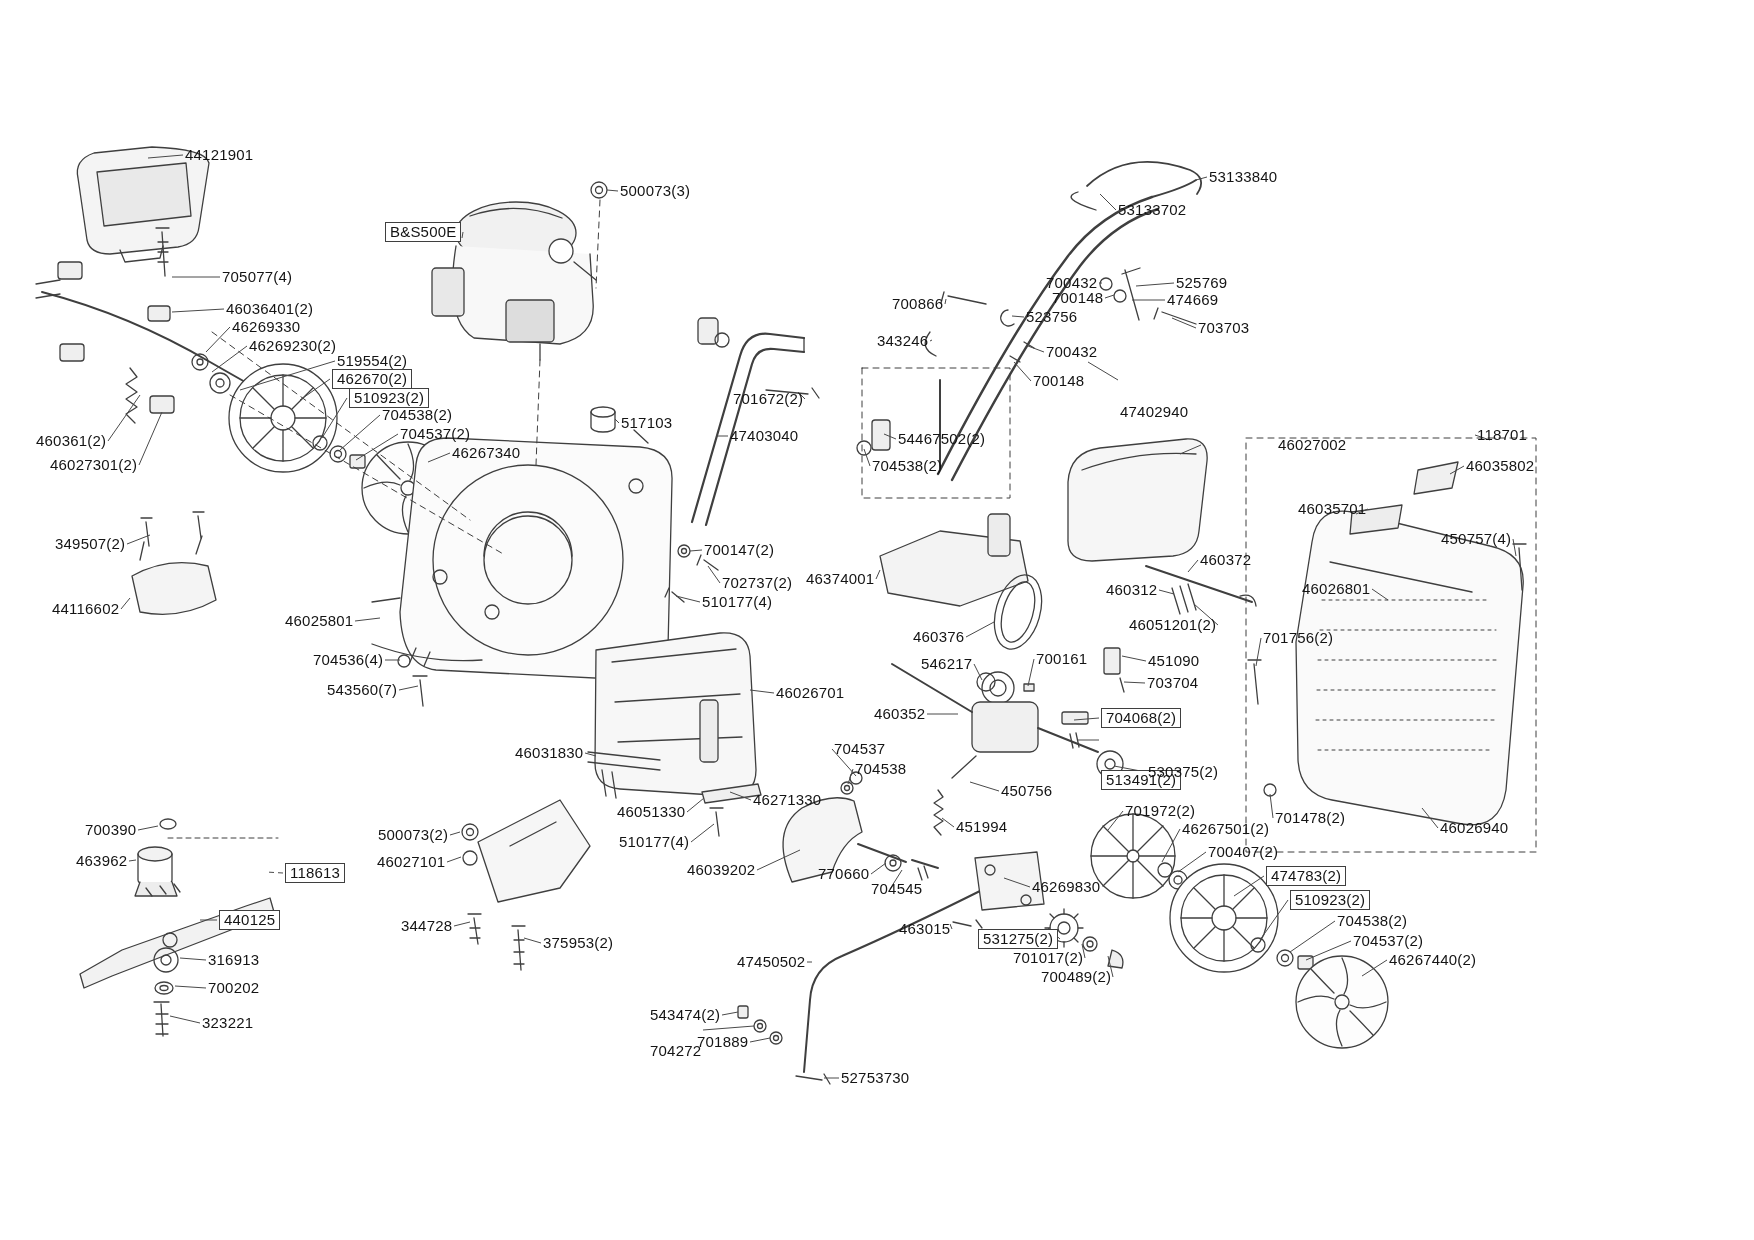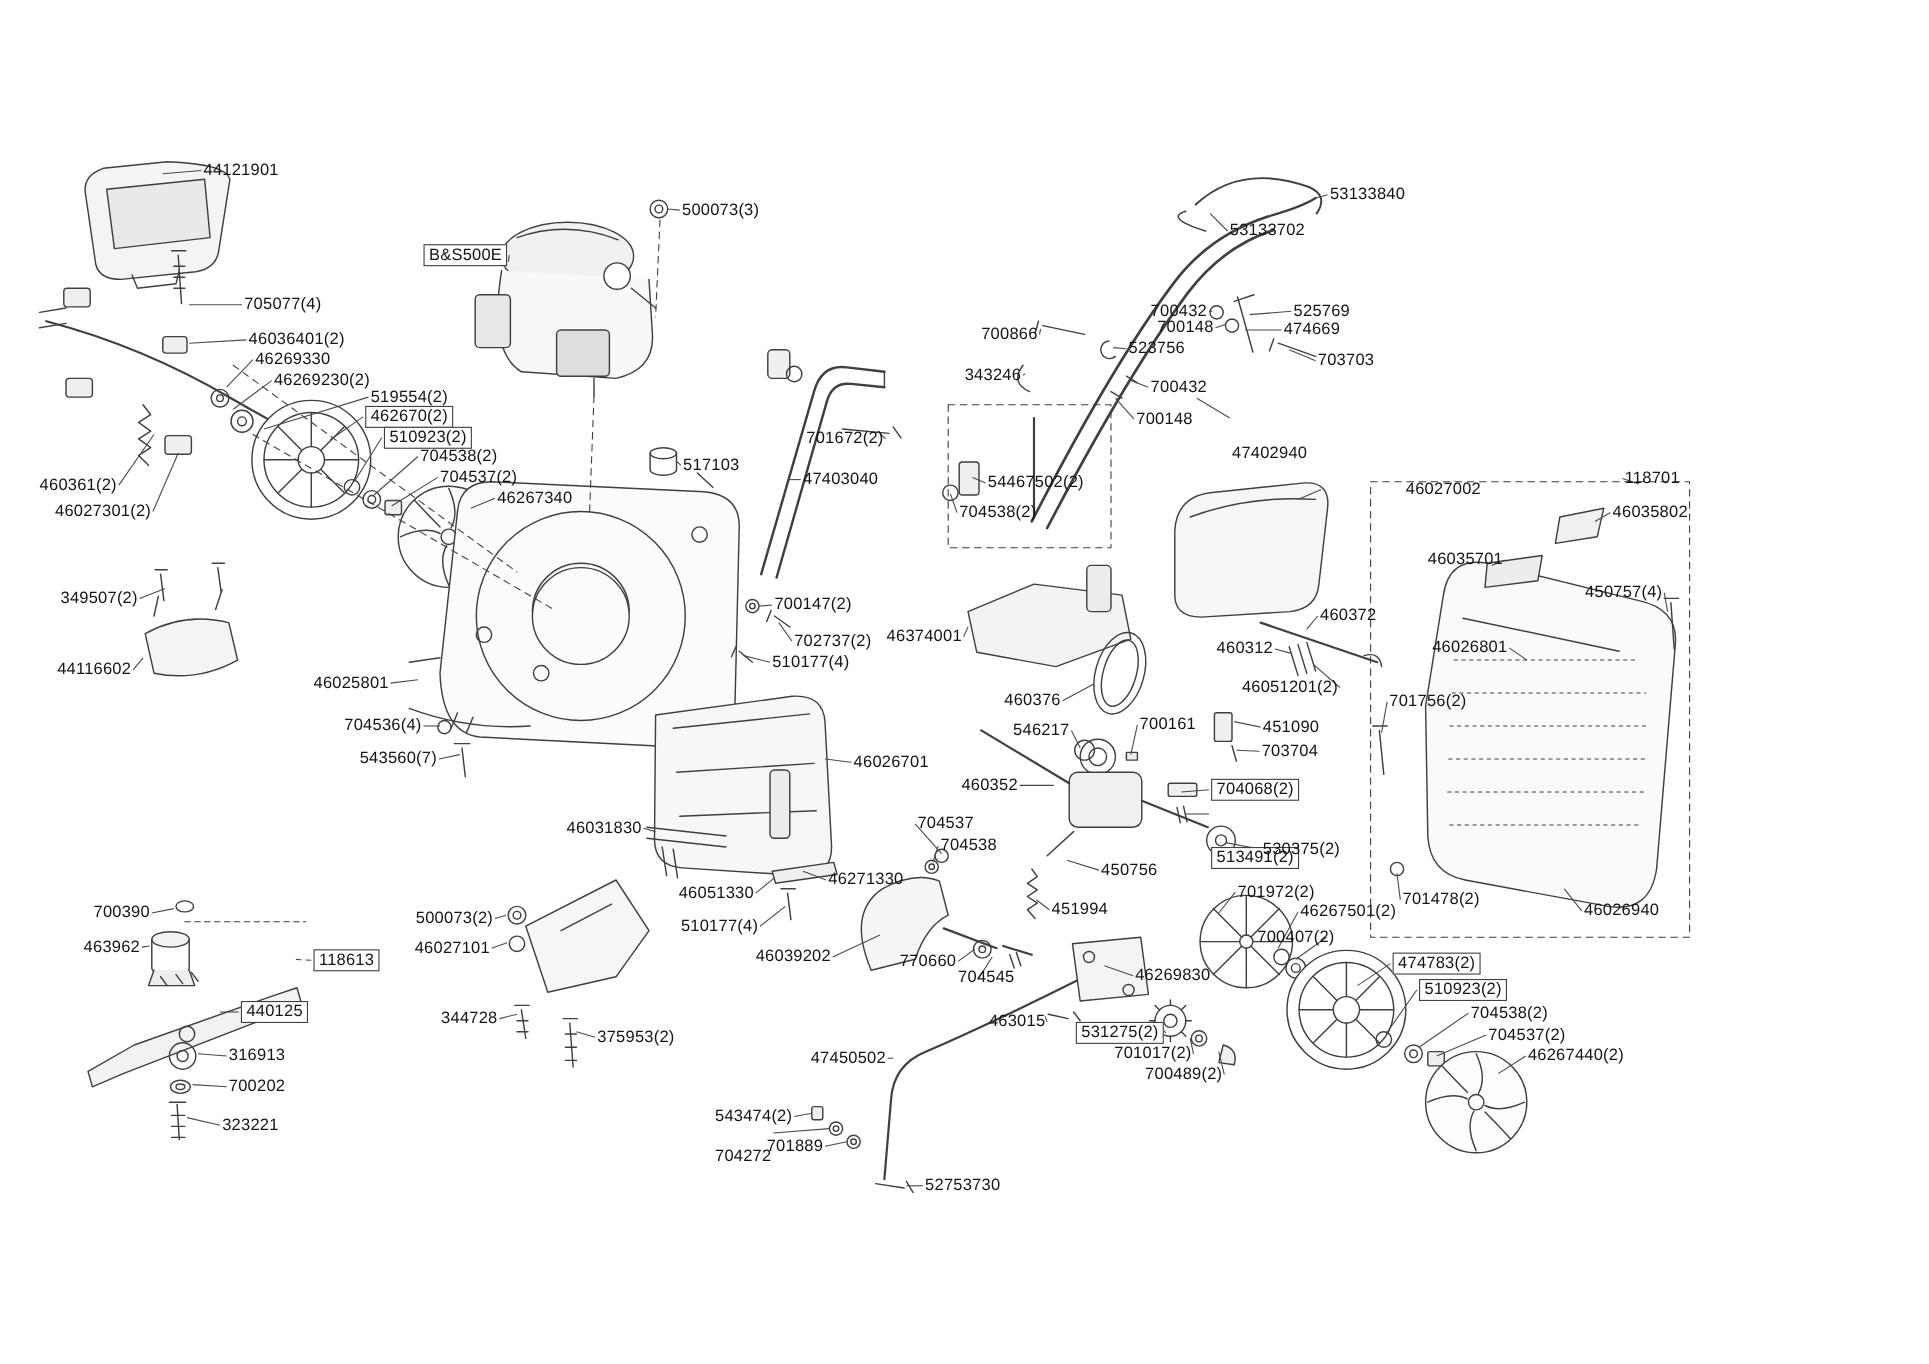--- a/index.html
+++ b/index.html
@@ -485,21 +485,21 @@
       <div class="part-label" style="left: 776px; top: 684px;">46026701</div>
       <div class="part-label" style="left: 515px; top: 744px;">46031830</div>
       <div class="part-label" style="left: 617px; top: 803px;">46051330</div>
       <div class="part-label" style="left: 619px; top: 833px;">510177(4)</div>
       <div class="part-label" style="left: 753px; top: 791px;">46271330</div>
       <div class="part-label" style="left: 687px; top: 861px;">46039202</div>
       <div class="part-label" style="left: 818px; top: 865px;">770660</div>
       <div class="part-label" style="left: 871px; top: 880px;">704545</div>
       <div class="part-label" style="left: 1125px; top: 802px;">701972(2)</div>
       <div class="part-label" style="left: 1182px; top: 820px;">46267501(2)</div>
-      <div class="part-label" style="left: 1143px; top: 843px;">700407(2)</div>
+      <div class="part-label" style="left: 1208px; top: 843px;">700407(2)</div>
       <div class="part-label" style="left: 1032px; top: 878px;">46269830</div>
       <div class="part-label boxed" style="left: 1266px; top: 866px;">474783(2)</div>
       <div class="part-label boxed" style="left: 1290px; top: 890px;">510923(2)</div>
       <div class="part-label" style="left: 1337px; top: 912px;">704538(2)</div>
       <div class="part-label" style="left: 1353px; top: 932px;">704537(2)</div>
       <div class="part-label" style="left: 1389px; top: 951px;">46267440(2)</div>
       <div class="part-label" style="left: 1275px; top: 809px;">701478(2)</div>
       <div class="part-label" style="left: 1440px; top: 819px;">46026940</div>
       <div class="part-label" style="left: 85px; top: 821px;">700390</div>
       <div class="part-label" style="left: 76px; top: 852px;">463962</div>

